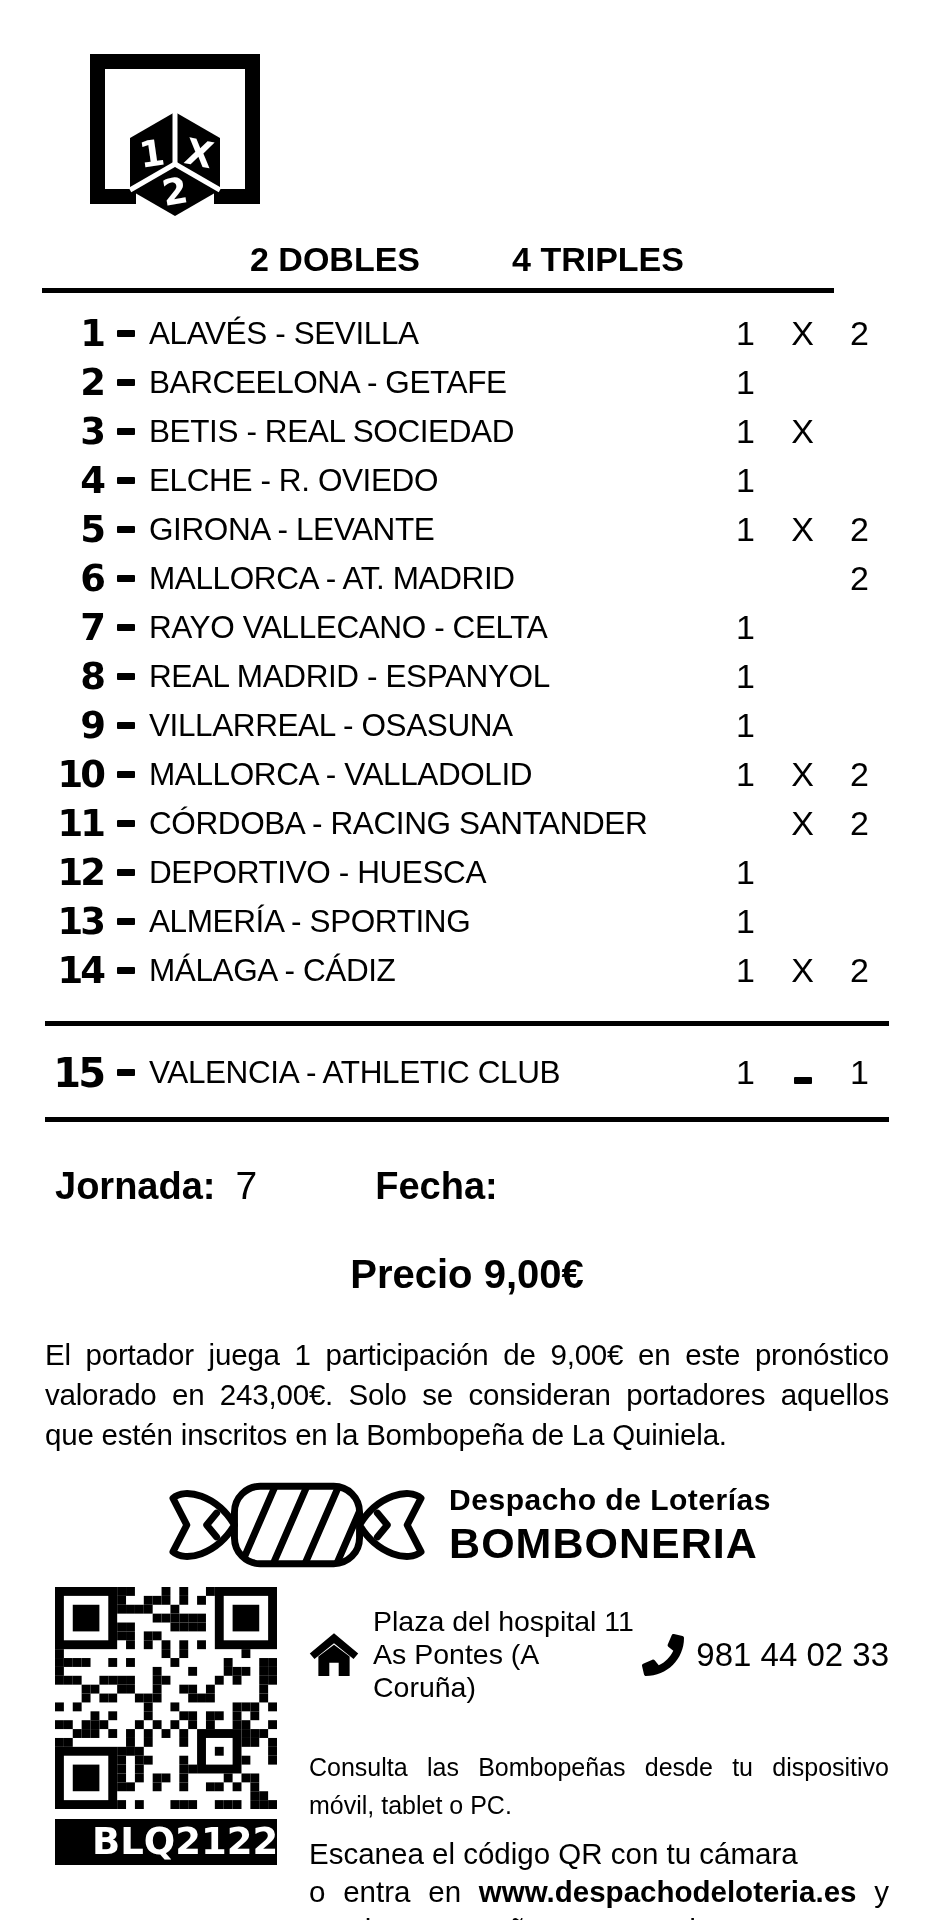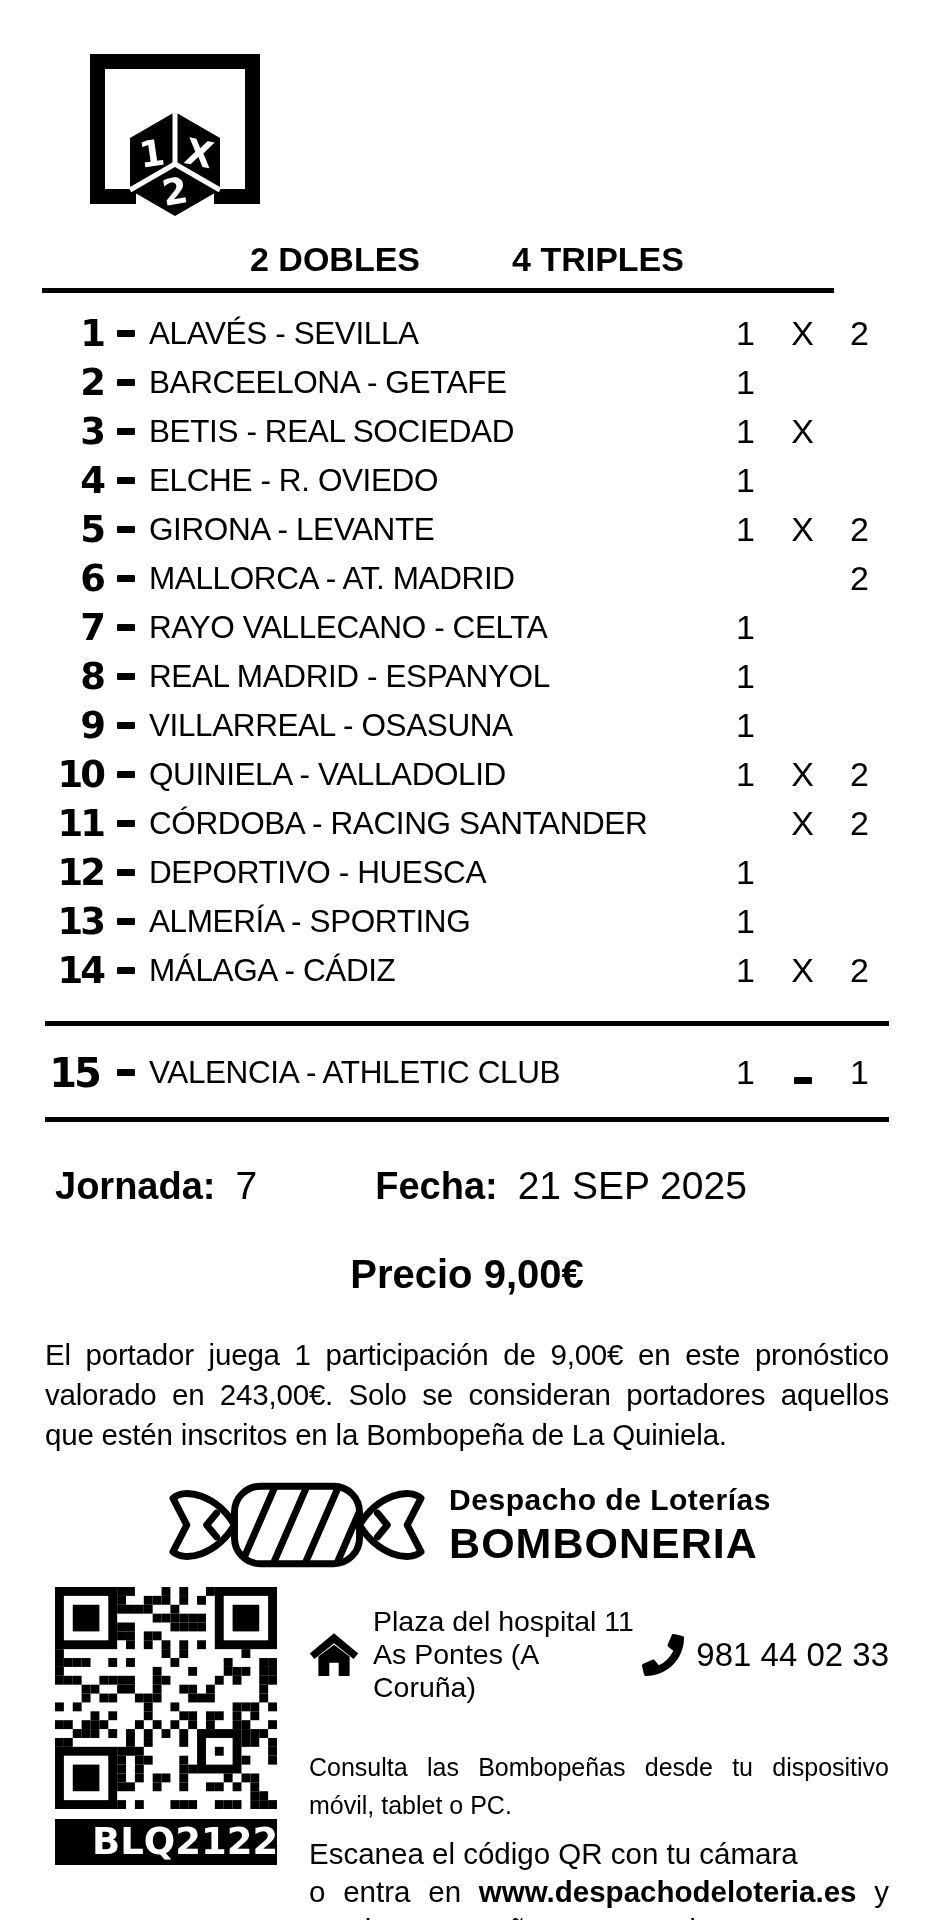--- a/index.html
+++ b/index.html
@@ -41,21 +41,21 @@
     font-size:37px; letter-spacing:-3px;
   }
   .m-dash { width:46px; display:flex; justify-content:center; align-items:center; }
   .m-dash i, i.bar {
     display:inline-block; width:18px; height:7px; background:#000; border-radius:1px;
   }
   .m-teams { flex:1; font-size:31.5px; letter-spacing:-0.4px; white-space:nowrap; }
   .m-signs { display:flex; width:172px; }
   .m-sign { width:57px; text-align:center; font-size:34px; }
   .matches-final { margin:22px 0 20px 0; }
-  .matches-final .m-num { font-size:40px;text-align:center; }
+  .matches-final .m-num { font-size:40px; }
   .rule-after-14 { margin-top:26px; }
 
   
   .meta-row { margin-top:42px; display:flex; align-items:baseline; padding-left:10px; font-size:38px; }
   .meta-label { font-weight:bold; }
   .meta-value { margin-left:20px; font-size:39px; }
   .fecha-label { margin-left:118px; }
   .price { text-align:center; font-weight:bold; font-size:40px; margin-top:44px; }
 
   .disclaimer {
@@ -239,21 +239,21 @@
       <span class="m-sign"></span>
       <span class="m-sign"></span>
     </span>
   </div>
 
   <div class="m-row">
     <span class="m-num">10</span>
     <span class="m-dash">
             <i></i>
           </span>
-    <span class="m-teams">QUINIELA - VALLADOLID</span>
+    <span class="m-teams">MALLORCA - VALLADOLID</span>
     <span class="m-signs">
       <span class="m-sign">1</span>
       <span class="m-sign">X</span>
       <span class="m-sign">2</span>
     </span>
   </div>
 
   <div class="m-row">
     <span class="m-num">11</span>
     <span class="m-dash">
@@ -323,21 +323,20 @@
     </span>
   </div>
 </div>
 
     <div class="rule rule-mid"></div>
 
     <div class="meta-row">
       <span class="meta-label">Jornada:</span>
       <span class="meta-value">7</span>
       <span class="meta-label fecha-label">Fecha:</span>
-      <span class="meta-value">21 SEP 2025</span>
     </div>
 
     <div class="price">Precio 9,00€</div>
 
     <p class="disclaimer">El portador juega 1 participación de 9,00€ en este pronóstico valorado en 243,00€. Solo se consideran portadores aquellos que estén inscritos en la Bombopeña de La Quiniela.</p>
 
     <div class="shop">
       <svg width="268" height="92" viewBox="0 0 270 92" fill="none" stroke="#000" stroke-width="7" stroke-linejoin="round" stroke-linecap="round">
         <defs>
           <clipPath id="candyclip">

